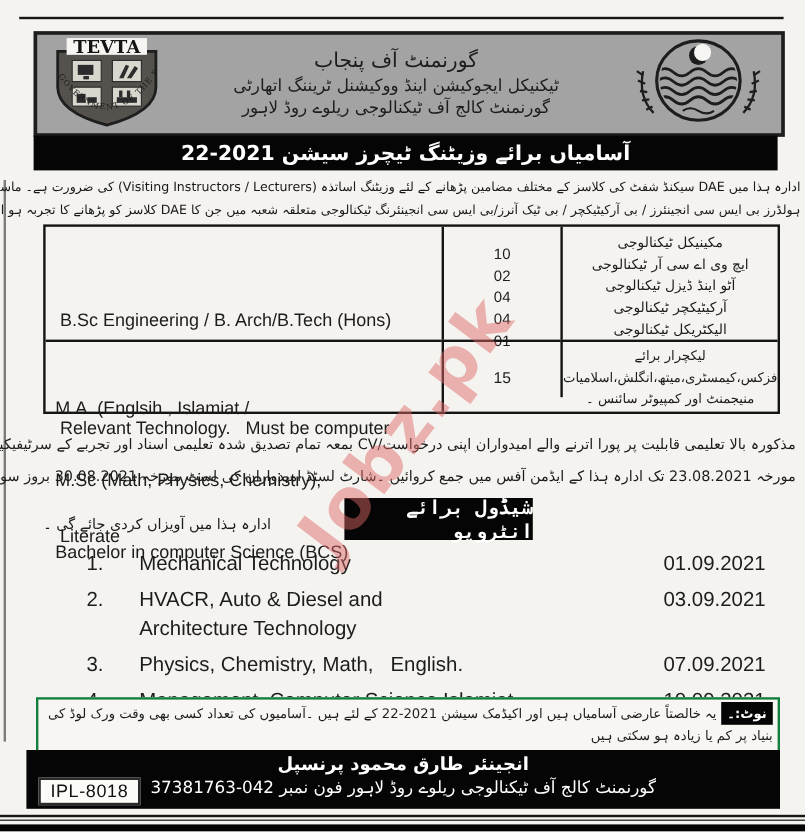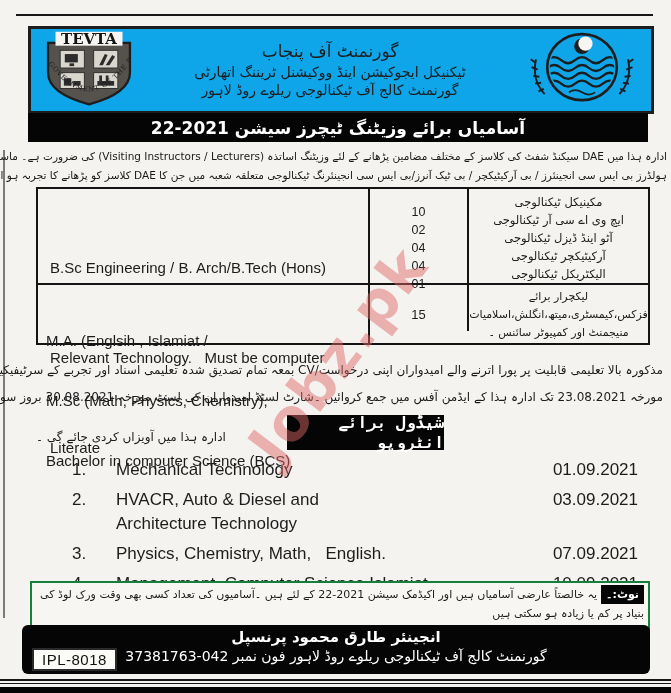--- a/index.html
+++ b/index.html
@@ -10,21 +10,21 @@
   }
   .abs{position:absolute;}
   
   .top-rule{left:16px;right:18px;top:14px;border-top:2px solid #161616;}
   
   .col-divider{left:3px;top:150px;width:2px;height:468px;background:#3a3a3a;opacity:.65;}
 
   
   .header-box{
     left:28px;top:26px;width:604px;height:82px;
-    border:3px solid #1d1d1d;background:#0ea5e9;
+    border:3px solid #1d1d1d;background:#a3a3a3;
     display:flex;align-items:center;justify-content:space-between;
     padding:0 8px;
   }
   .logo-wrap{flex:0 0 auto;}
   .header-center{flex:1 1 auto;text-align:center;direction:rtl;font-weight:normal;
     font-family:"DejaVu Sans",sans-serif;line-height:1.35;}
   .h-line1{font-size:17px;}
   .h-line2{font-size:14px;}
   .h-line3{font-size:14px;}
 
@@ -81,21 +81,21 @@
   
   .note-box{
     left:30px;top:581px;width:608px;border:2px solid #15803d;background:#f7f6f2;
     direction:rtl;padding:2px 4px 3px 4px;font-family:"DejaVu Sans",sans-serif;
   }
   .note-l1{font-size:11px;line-height:19px;text-align:right;}
   .note-l2{font-size:11px;line-height:19px;text-align:center;}
   .note-chip{background:#050505;color:#fff;padding:0 5px;font-weight:bold;display:inline-block;margin-left:4px;}
 
   
-  .footer{left:22px;top:625px;width:628px;height:49px;background:#050505;color:#fff;border-radius:6px;}
+  .footer{left:22px;top:625px;width:628px;height:49px;background:#050505;color:#fff;}
   .f-principal{text-align:center;direction:rtl;font-weight:bold;font-size:15px;padding-top:3px;
     font-family:"DejaVu Sans",sans-serif;}
   .f-college{text-align:center;direction:rtl;font-size:14px;margin-top:2px;
     font-family:"DejaVu Sans",sans-serif;}
   .ipl-box{position:absolute;left:10px;top:23px;background:#fbfbf8;color:#111;
     border:2px solid #2a2a2a;font-size:15px;padding:1px 8px;letter-spacing:.5px;}
 
   
   .rule-a{left:0;right:0;top:679px;border-top:2px solid #161616;}
   .rule-b{left:0;right:0;top:683px;border-top:1.5px solid #161616;}

